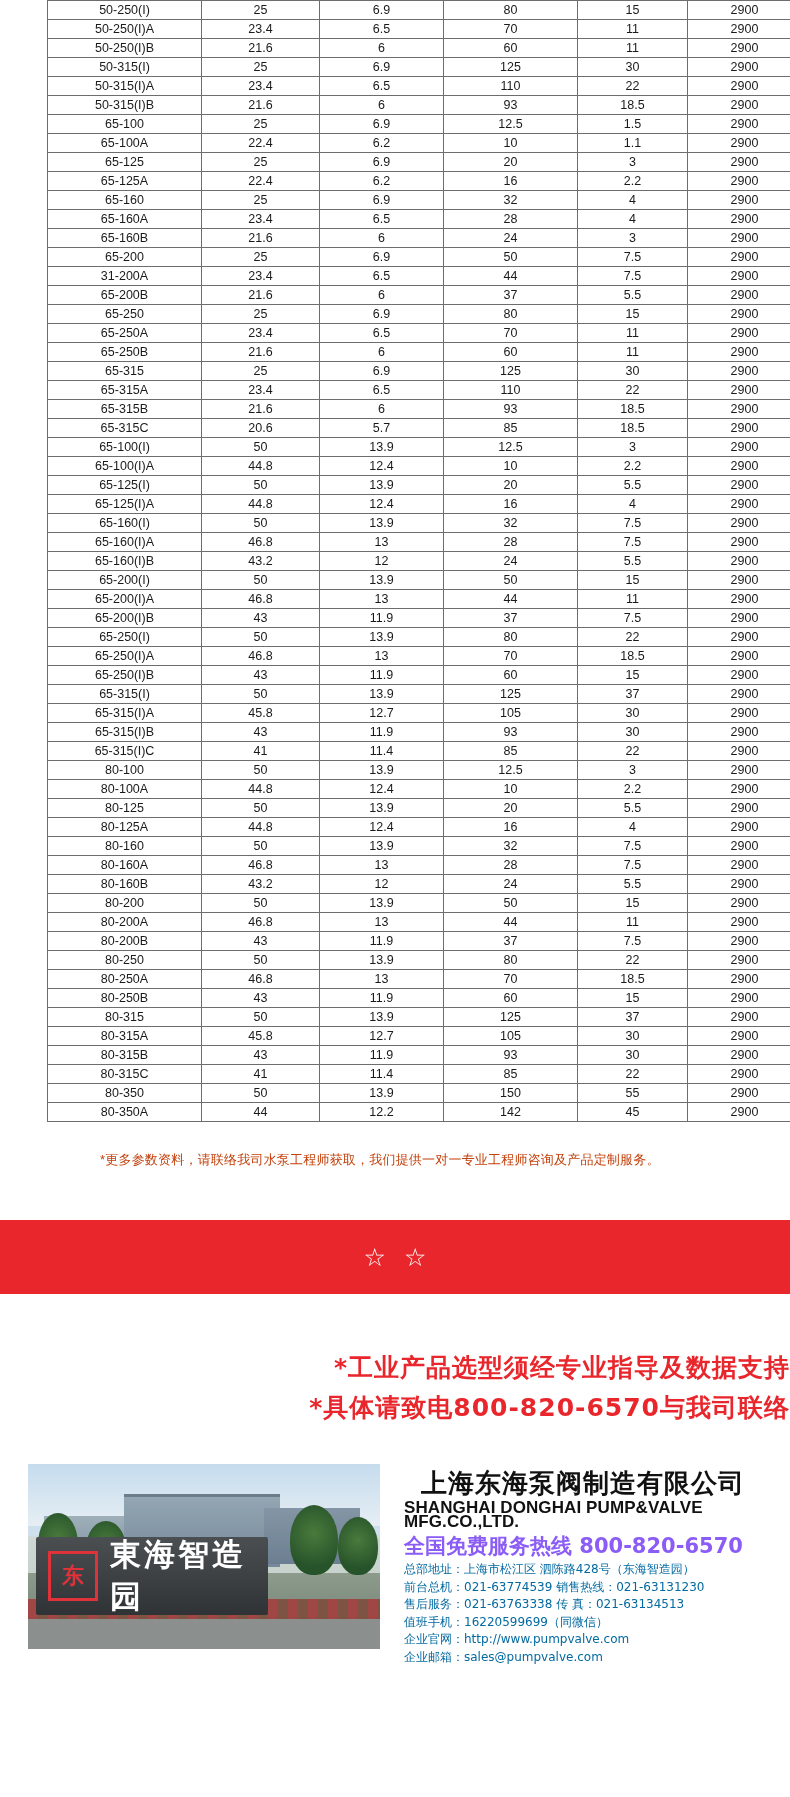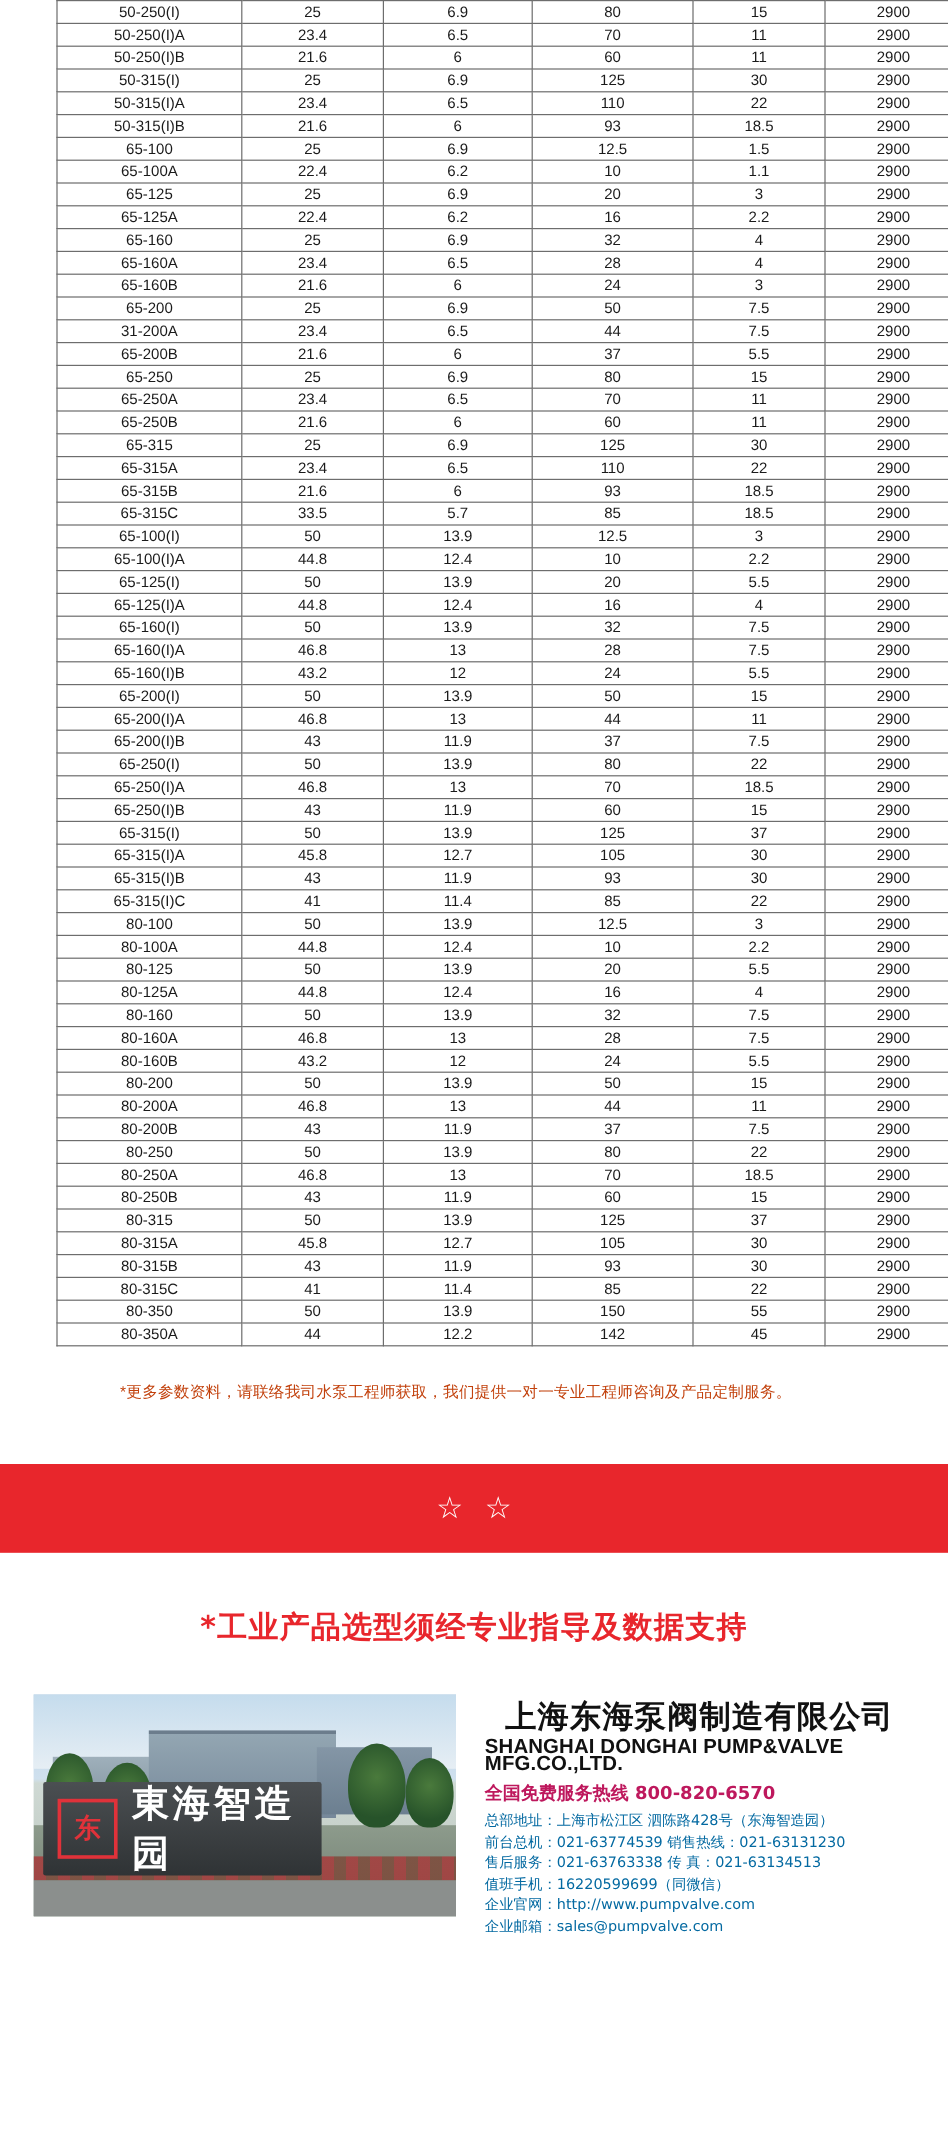--- a/index.html
+++ b/index.html
@@ -75,22 +75,22 @@
   }
   .banner-text {
     font-family: "DejaVu Sans", sans-serif;
     font-size: 31px;
     font-weight: bold;
     letter-spacing: 4px;
   }
 
   
   .slogans {
-    text-align: center;
-    padding-top: 42px;
+    text-align: right;
+    padding-top: 54px;
   }
   .slogan {
     color: #e8262c;
     font-family: "DejaVu Sans", sans-serif;
     font-weight: bold;
     font-size: 25px;
     letter-spacing: 1px;
     line-height: 40px;
   }
 
@@ -204,23 +204,23 @@
   }
   .company .en-name {
     font-size: 17px;
     color: #111;
     font-weight: bold;
     letter-spacing: 0.1px;
     margin-top: 3px;
     line-height: 14px;
   }
   .company .hotline {
-    color: #be185d;
+    color: #8b5cf6;
     font-weight: bold;
-    font-size: 15px;
+    font-size: 21px;
     margin-top: 7px;
     font-family: "DejaVu Sans", sans-serif;
     line-height: 20px;
   }
   .company .lines {
     margin-top: 5px;
   }
   .company .line {
     font-size: 12px;
     color: #0369a1;
@@ -416,21 +416,21 @@
           <tr>
             <td>65-315B</td>
             <td>21.6</td>
             <td>6</td>
             <td>93</td>
             <td>18.5</td>
             <td>2900</td>
           </tr>
           <tr>
             <td>65-315C</td>
-            <td>33.5</td>
+            <td>20.6</td>
             <td>5.7</td>
             <td>85</td>
             <td>18.5</td>
             <td>2900</td>
           </tr>
           <tr>
             <td>65-100(I)</td>
             <td>50</td>
             <td>13.9</td>
             <td>12.5</td>
@@ -725,20 +725,21 @@
 
   <div class="banner">
     <div class="banner-inner">
       <span class="banner-star">☆</span>
       <span class="banner-star">☆</span>
     </div>
   </div>
 
   <div class="slogans">
     <div class="slogan">*工业产品选型须经专业指导及数据支持</div>
+    <div class="slogan">*具体请致电800-820-6570与我司联络</div>
   </div>
 
   <div class="footer">
     <div class="photo">
       <div class="sky"></div>
       <div class="bldg3"></div>
       <div class="bldg"></div>
       <div class="bldg2"></div>
       <div class="ground"></div>
       <div class="tree t1"></div>

